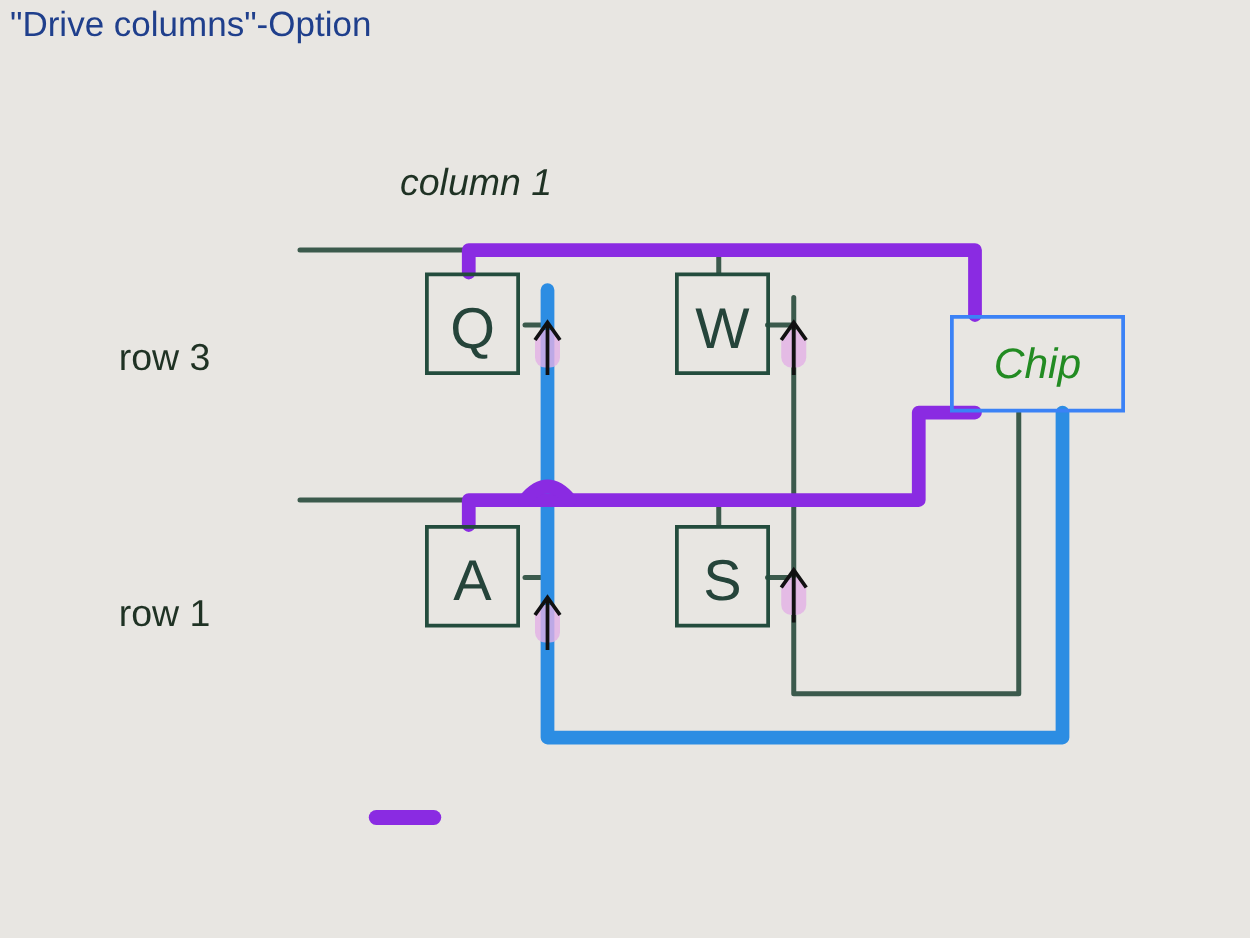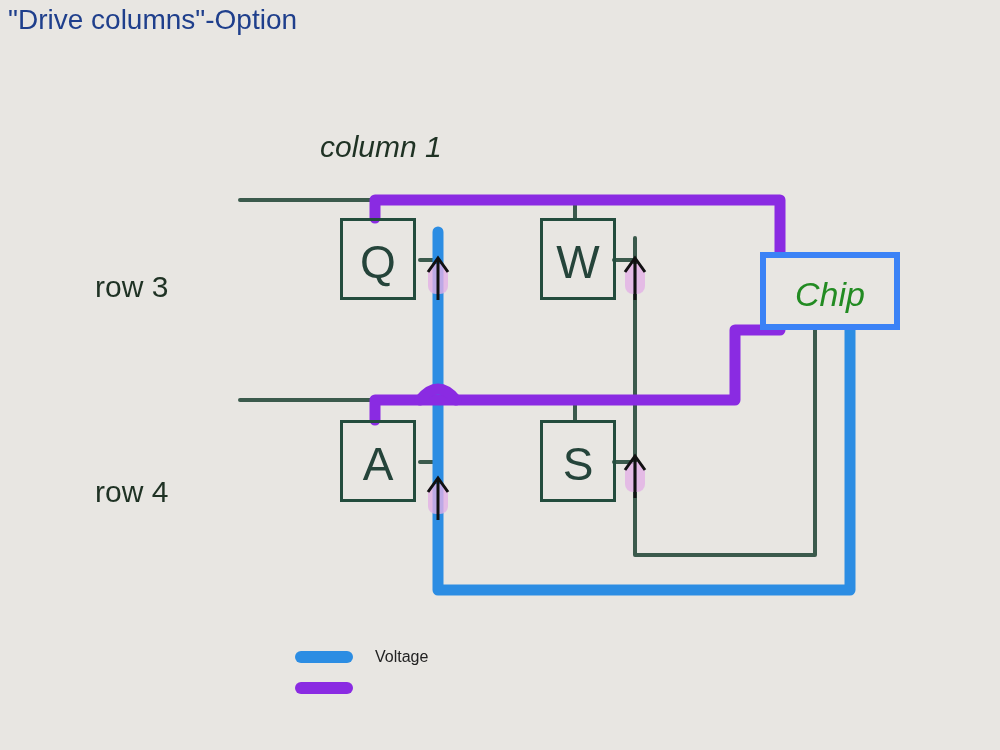--- a/index.html
+++ b/index.html
@@ -47,21 +47,21 @@
     color: #25443a;
     font-size: 46px;
     text-align: center;
     line-height: 82px;
     box-sizing: border-box;
   }
   .chip-box {
     position: absolute;
     width: 140px;
     height: 78px;
-    border: 6px solid #3b82f6;
+    border: 3px solid #3b82f6;
     color: #228b22;
     font-size: 34px;
     text-align: center;
     line-height: 72px;
     font-style: italic;
     box-sizing: border-box;
   }
   .wire {
     stroke-linecap: round;
     stroke-linejoin: round;
@@ -102,21 +102,21 @@
 </style>
 </head>
 <body>
 
 <div class="page-title">"Drive columns"-Option</div>
 
 <div class="sketch">
 
   <div class="hand-label col-label" style="left:320px">column 1</div>
   <div class="hand-label row-label" style="top:230px">row 3</div>
-  <div class="hand-label row-label" style="top:435px">row 4</div>
+  <div class="hand-label row-label" style="top:435px">row 1</div>
 
   <svg width="1000" height="750" style="position:absolute;inset:0">
 
     <path class="wire wire-base" d="M240 200 L780 200 L780 252"></path>
 
     <path class="wire wire-base" d="M240 400 L735 400 L735 330 L780 330"></path>
 
     <path class="wire wire-base" d="M438 238 L438 590 L850 590 L850 330"></path>
 
     <path class="wire wire-base" d="M635 238 L635 555 L815 555 L815 330"></path>
@@ -158,20 +158,16 @@
 
   <div class="key-box" style="left:340px; top:218px">Q</div>
   <div class="key-box" style="left:540px; top:218px">W</div>
   <div class="key-box" style="left:340px; top:420px">A</div>
   <div class="key-box" style="left:540px; top:420px">S</div>
 
   <div class="chip-box" style="left:760px; top:252px">Chip</div>
 
   <div class="legend">
     <div class="legend-row">
-      <div class="legend-swatch sw-blue"></div>
-      <span>Voltage</span>
-    </div>
-    <div class="legend-row">
       <div class="legend-swatch sw-purple"></div>
     </div>
   </div>
 </div>
 
 </body></html>

